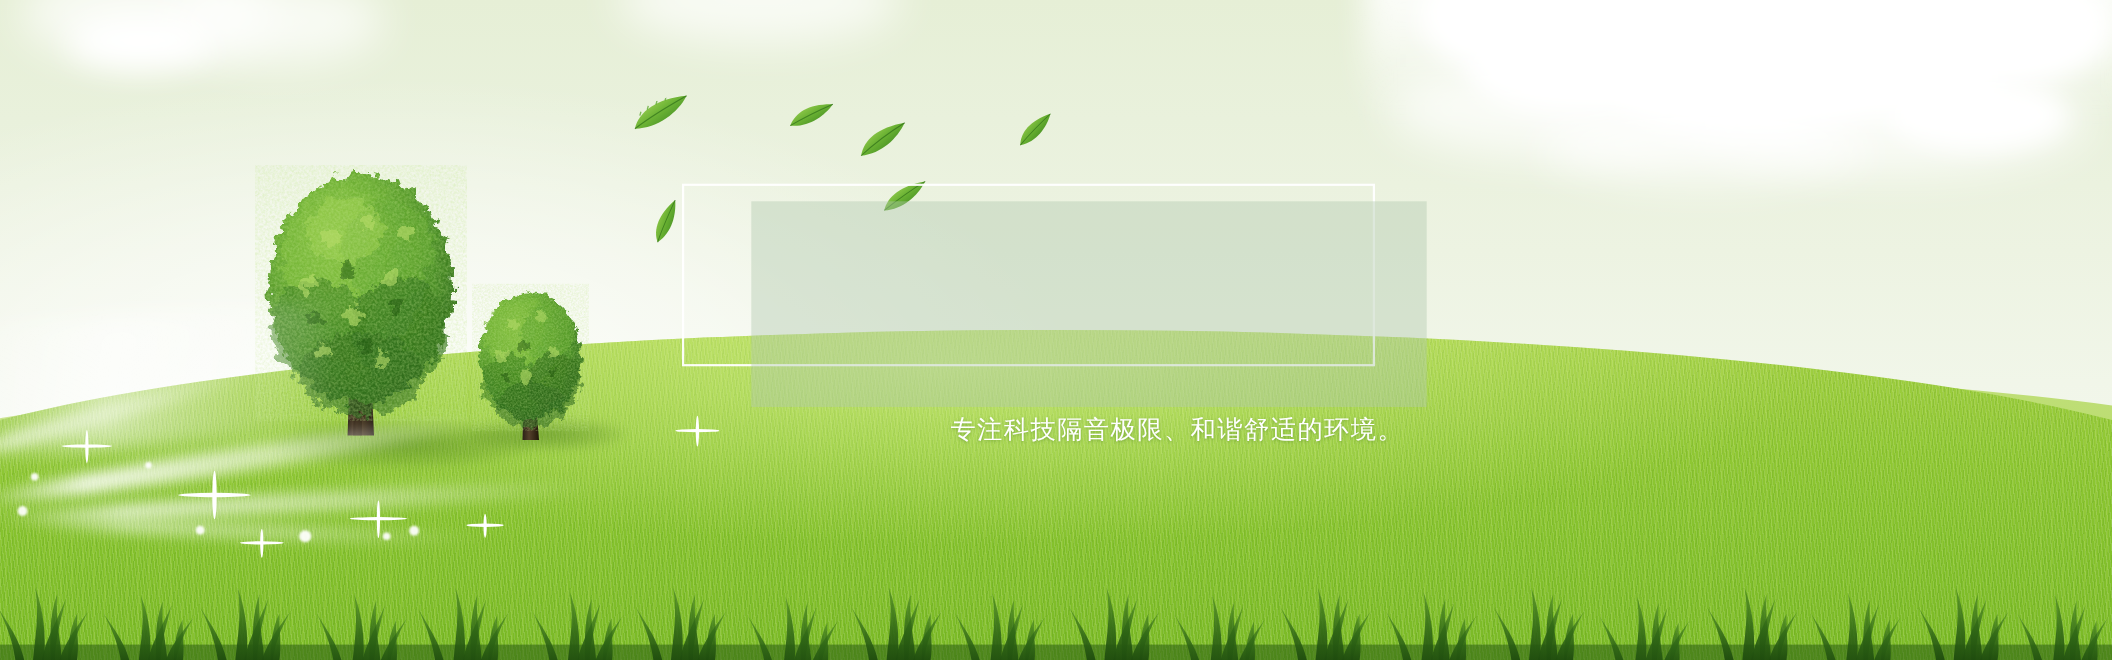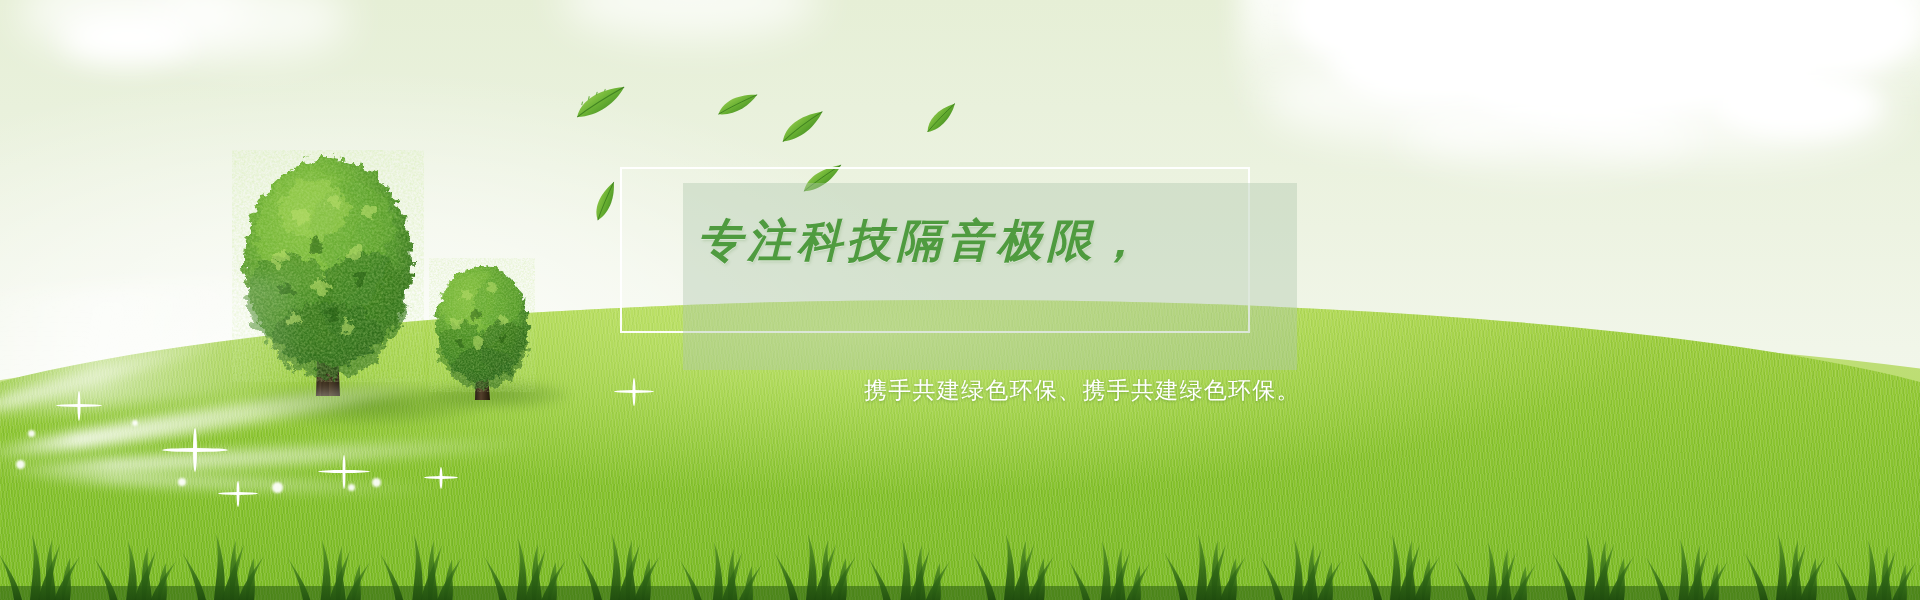--- a/index.html
+++ b/index.html
@@ -567,18 +567,17 @@
       </svg>
     </div>
 
   </div>
 
   <div class="frame-outline" style="left:620px; top:167px; width:630px; height:166px;"></div>
 
   <div class="glass-panel" style="left:683px; top:183px; width:614px; height:187px;"></div>
 
   <div class="headline-wrap" style="left:697px; top:218px; width:540px; height:120px;">
-    <div class="headline headline-1">专注科技隔音极限，</div>
-  </div>
-
-  <div class="subtitle">携手共建绿色环保、携手共建绿色环保。</div>
+  </div>
+
+  <div class="subtitle">专注科技隔音极限、和谐舒适的环境。</div>
 
 </div>
 
 </body></html>

